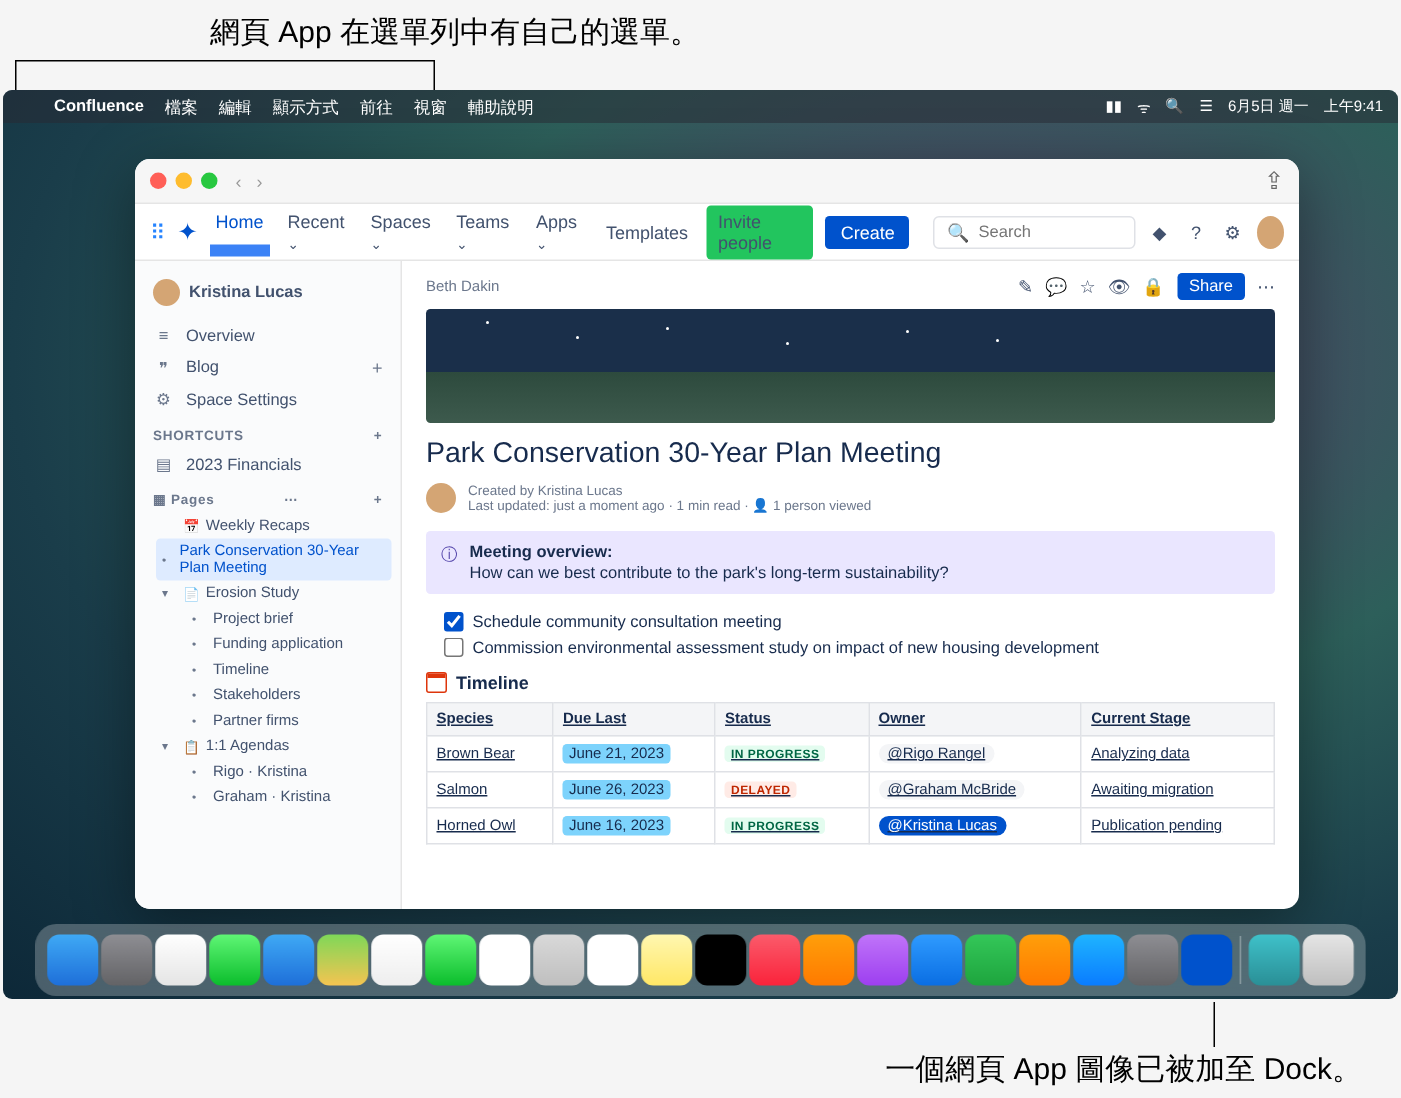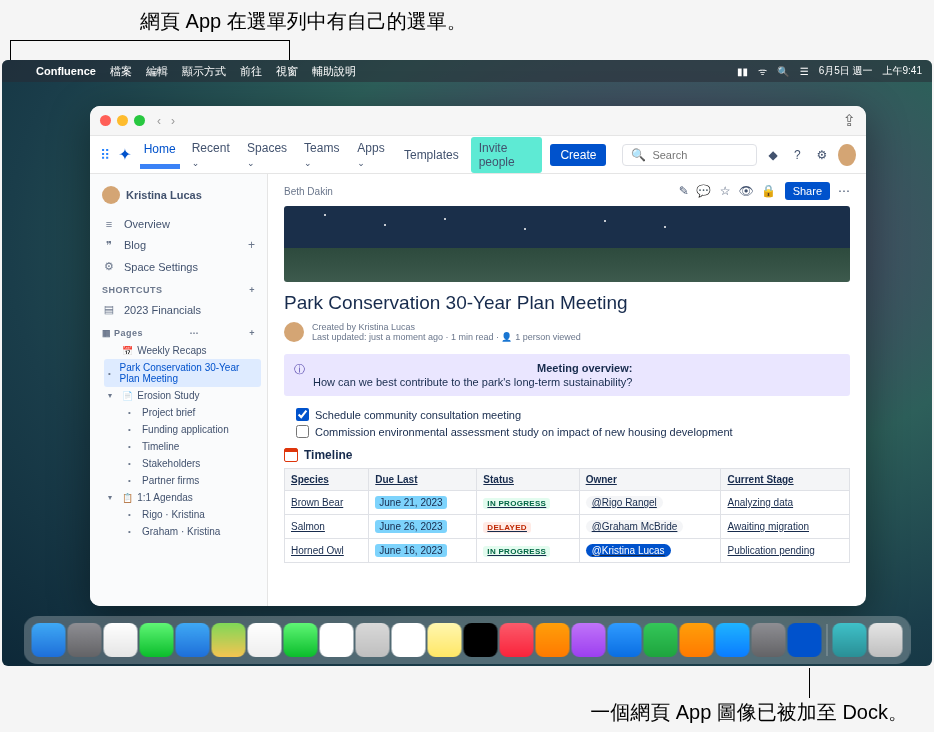--- a/index.html
+++ b/index.html
@@ -32,23 +32,23 @@
 .tl-min { background: #febc2e; }
 .tl-max { background: #28c840; }
 .titlebar .nav-arrows { margin-left: 12px; color: #999; display: flex; gap: 10px; font-size: 12px; }
 .titlebar .share { margin-left: auto; color: #666; }
 
 
 .topnav { height: 38px; border-bottom: 1px solid #e5e5e5; display: flex; align-items: center; padding: 0 10px; gap: 8px; font-size: 12px; }
 .topnav .grid-icon { color: #2684ff; font-size: 14px; }
 .topnav .logo { color: #0052cc; font-size: 16px; }
 .topnav .nav-item { color: #42526e; padding: 2px 4px; cursor: pointer; }
-.topnav .nav-item.active { color: #0052cc; border-bottom: 5px solid #3b82f6; padding-bottom: 8px; }
+.topnav .nav-item.active { color: #0052cc; border-bottom: 8px solid #3b82f6; padding-bottom: 8px; }
 .topnav .caret::after { content: " ⌄"; font-size: 9px; }
-.topnav .invite { background: #5eead4; padding: 4px 8px; border-radius: 3px; }
+.topnav .invite { background: #22c55e; padding: 4px 8px; border-radius: 3px; }
 .topnav .create { background: #0052cc; color: #fff; padding: 4px 10px; border-radius: 3px; }
 .topnav .spacer { flex: 1; }
 .topnav .search { display: flex; align-items: center; border: 1px solid #dfe1e6; border-radius: 4px; padding: 3px 8px; width: 160px; color: #7a869a; gap: 6px; }
 .topnav .search input { border: none; outline: none; font-size: 11px; width: 100%; }
 .topnav .icon-btn { color: #42526e; width: 20px; text-align: center; }
 .topnav .avatar { width: 22px; height: 22px; border-radius: 50%; background: #d4a574; }
 
 
 .body { flex: 1; display: flex; overflow: hidden; }
 
@@ -77,21 +77,21 @@
 .breadcrumb-row .actions { margin-left: auto; display: flex; gap: 8px; align-items: center; }
 .breadcrumb-row .actions .ic { color: #42526e; font-size: 12px; }
 .breadcrumb-row .share-btn { background: #0052cc; color: #fff; padding: 3px 8px; border-radius: 3px; font-size: 11px; }
 .hero { height: 76px; background: linear-gradient(to bottom, #1a2f4a 0%, #1a2f4a 55%, #2d4a3d 55%, #3d5a4d 100%); border-radius: 3px; margin-bottom: 10px; position: relative; }
 .hero::before { content: ""; position: absolute; top: 8px; left: 40px; width: 2px; height: 2px; background: #fff; border-radius: 50%; box-shadow: 60px 10px #fff, 120px 4px #fff, 200px 14px #fff, 280px 6px #fff, 340px 12px #fff; }
 .page-title { font-size: 19px; font-weight: 500; margin-bottom: 8px; }
 .byline { display: flex; gap: 8px; align-items: flex-start; font-size: 9px; color: #6b778c; margin-bottom: 12px; }
 .byline .mini-avatar { width: 20px; height: 20px; border-radius: 50%; background: #d4a574; }
 .panel { background: #eae6ff; border-radius: 3px; padding: 8px 10px; margin-bottom: 10px; font-size: 11px; display: flex; gap: 8px; }
 .panel .info-icon { color: #5243aa; }
-.panel strong { display: block; margin-bottom: 2px; text-align: right; }
+.panel strong { display: block; margin-bottom: 2px; }
 .section-h { font-size: 12px; font-weight: 600; margin: 8px 0 6px; }
 .check-row { display: flex; align-items: center; gap: 6px; font-size: 11px; padding: 2px 12px; }
 .check-row input { accent-color: #0052cc; }
 .timeline-h { display: flex; gap: 6px; align-items: center; font-size: 12px; font-weight: 600; margin: 8px 0 6px; }
 .cal-icon { width: 14px; height: 14px; background: #fff; border: 1px solid #de350b; border-radius: 2px; position: relative; }
 .cal-icon::before { content: ""; position: absolute; top: 0; left: 0; right: 0; height: 3px; background: #de350b; }
 
 table.data { width: 100%; border-collapse: collapse; font-size: 10px; }
 table.data th, table.data td { border: 1px solid #dfe1e6; padding: 5px 6px; text-align: left; text-decoration: underline; }
 table.data th { background: #f4f5f7; font-weight: 600; }

